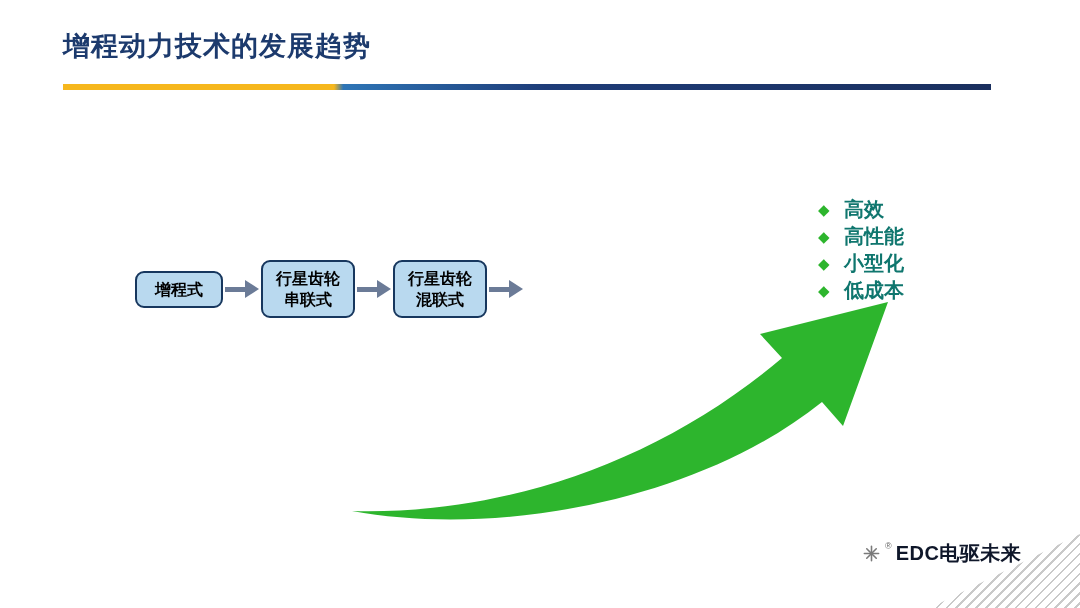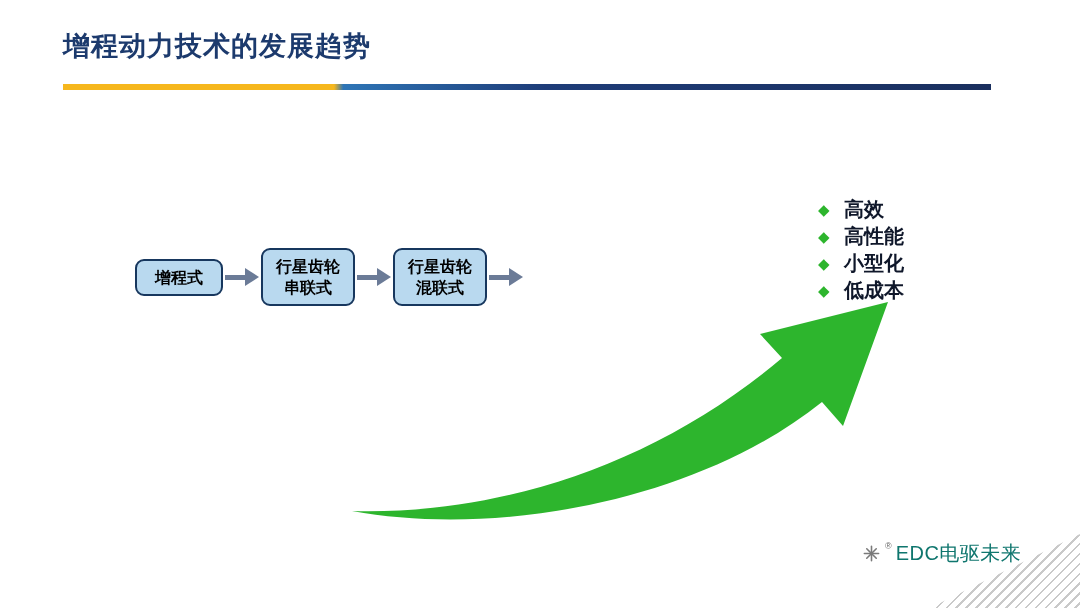--- a/index.html
+++ b/index.html
@@ -37,21 +37,21 @@
     background: linear-gradient(to right,
       #f6b71d 0%, #f6b71d 29.2%,
       #2e75b6 30.2%,
       #1e3c78 52%,
       #1a2f5e 100%);
   }
   
   .flow {
     position: absolute;
     left: 135px;
-    top: 248px;
+    top: 260px;
     display: flex;
     align-items: center;
     justify-content: flex-end;
   }
   .flow-box {
     min-width: 88px;
     min-height: 34px;
     padding: 6px 13px;
     box-sizing: border-box;
     background: #b9d9ef;
@@ -105,21 +105,21 @@
     align-items: center;
     height: 27px;
   }
   .diamond {
     color: #2db52d;
     font-size: 15px;
     width: 26px;
     flex: none;
   }
   .benefit-label {
-    color: #0f172a;
+    color: #0f766e;
     font-size: 20px;
     font-weight: bold;
   }
   
   .growth-arrow-svg {
     position: absolute;
     inset: 0;
     width: 1080px;
     height: 608px;
     pointer-events: none;
@@ -140,22 +140,22 @@
     display: inline-block;
   }
   .reg-mark {
     font-size: 9px;
     color: #6a6a6a;
     align-self: flex-start;
     margin-top: 1px;
   }
   .watermark-text {
     font-size: 20px;
-    font-weight: 400;
-    color: #0f766e;
+    font-weight: 700;
+    color: #0f172a;
     letter-spacing: 0.5px;
   }
   
   .corner-stripes {
     position: absolute;
     right: 0;
     bottom: 0;
     width: 150px;
     height: 74px;
     background: repeating-linear-gradient(135deg,

